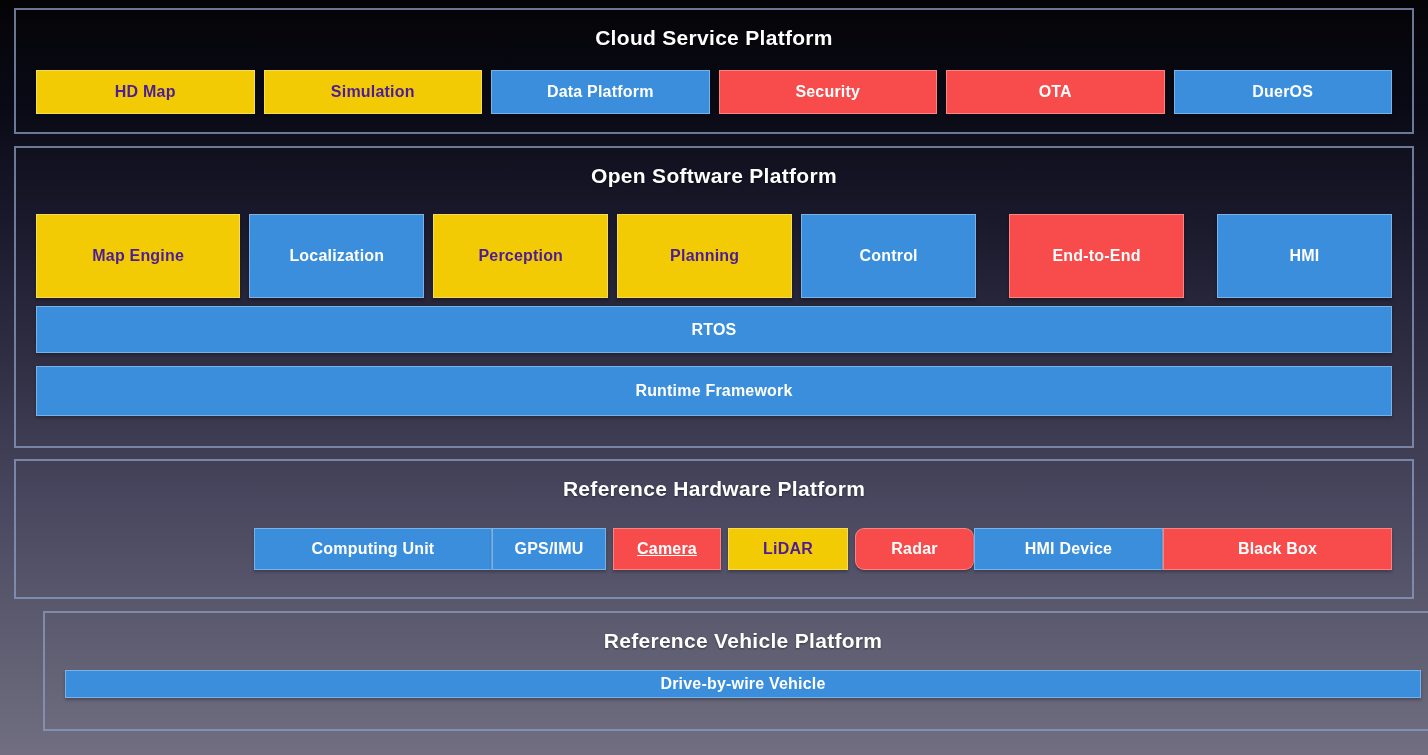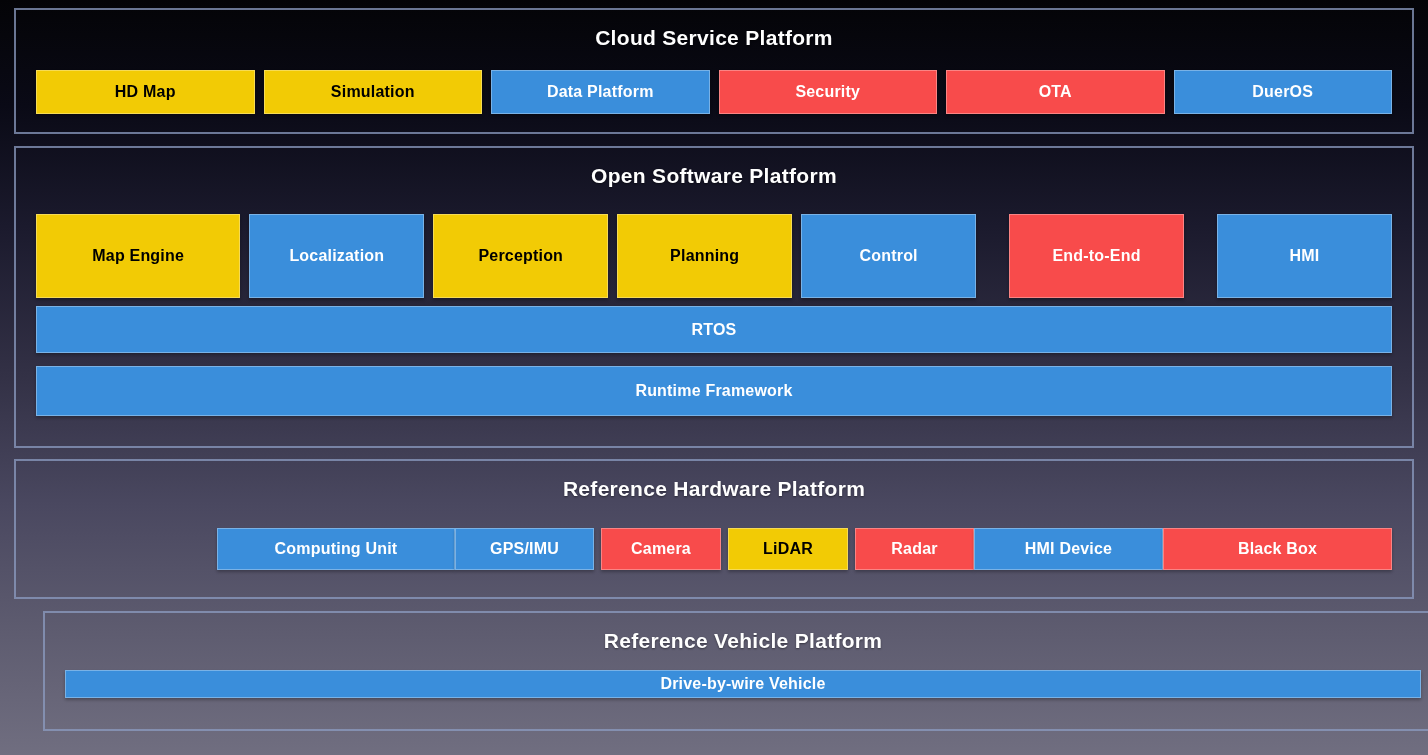--- a/index.html
+++ b/index.html
@@ -35,21 +35,21 @@
     display: flex;
     align-items: center;
     justify-content: center;
     font-weight: bold;
     font-size: 16px;
     text-align: center;
     border: 1px solid rgba(255,255,255,0.32);
     box-shadow: 0 2px 3px rgba(0,0,0,0.28);
     letter-spacing: 0.2px;
   }
-  .c-yellow { background: var(--yellow, #F2CB05); color: #000000; }
+  .c-yellow { background: var(--yellow, #F2CB05); color: #4c1d95; }
   .c-blue   { background: var(--blue, #3A8EDB); color: #ffffff; }
   .c-red    { background: var(--red, #F84B4B); color: #ffffff; }
 
   
   .section-cloud { height: 126px; margin-bottom: 12px; }
   .cloud-row { display: flex; gap: 9px; margin-top: 17px; }
   .cloud-row .box { flex: 1; height: 44px; }
 
   
   .section-software { height: 302px; margin-bottom: 11px; }
@@ -61,24 +61,24 @@
   .bar { width: 100%; }
   .bar-runtime { height: 50px; margin-top: 13px; }
   .bar-rtos { height: 47px; margin-top: 8px; }
 
   
   .section-hardware { height: 140px; margin-bottom: 12px; }
   .hardware-row { display: flex; justify-content: flex-end; margin-top: 24px; }
   .hardware-row .box { height: 42px; }
   .sensor-group { display: flex; gap: 7px; }
   .w-computing { width: 238px; }
-  .w-gps { width: 139px; }
-  .w-camera { width: 120px; }
+  .w-gps { width: 114px; }
+  .w-camera { width: 108px; text-decoration: underline; }
   .w-lidar { width: 120px; }
-  .w-radar { width: 119px; }
+  .w-radar { width: 119px; border-radius: 9px; }
   .w-hmidevice { width: 189px; }
   .w-blackbox { width: 229px; }
 
   
   .section-vehicle { height: 120px; margin-left: 29px; }
   .bar-vehicle { height: 28px; margin-top: 14px; }
 </style>
 </head>
 <body>
 

